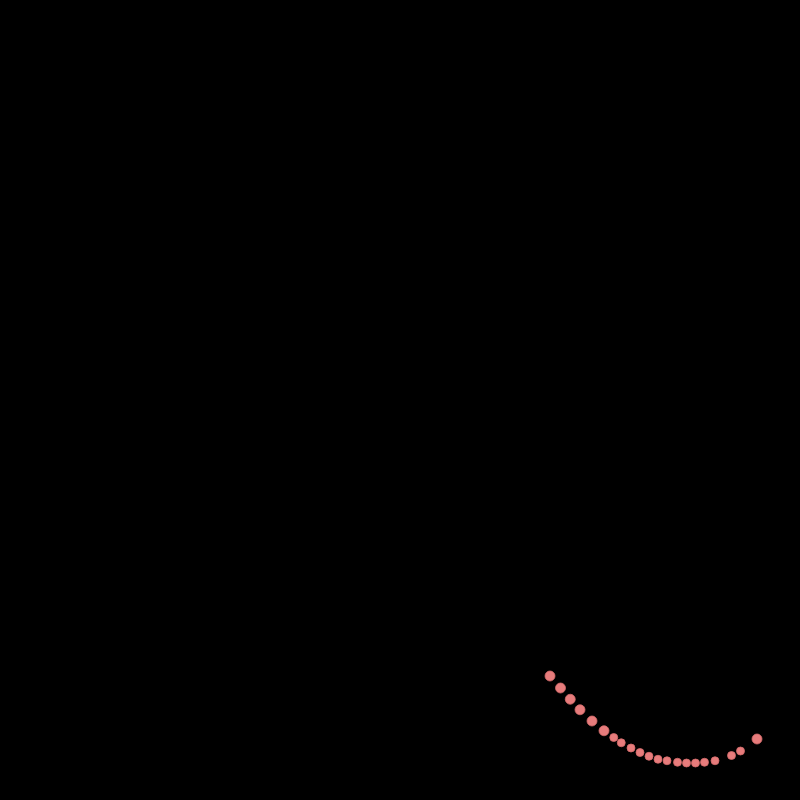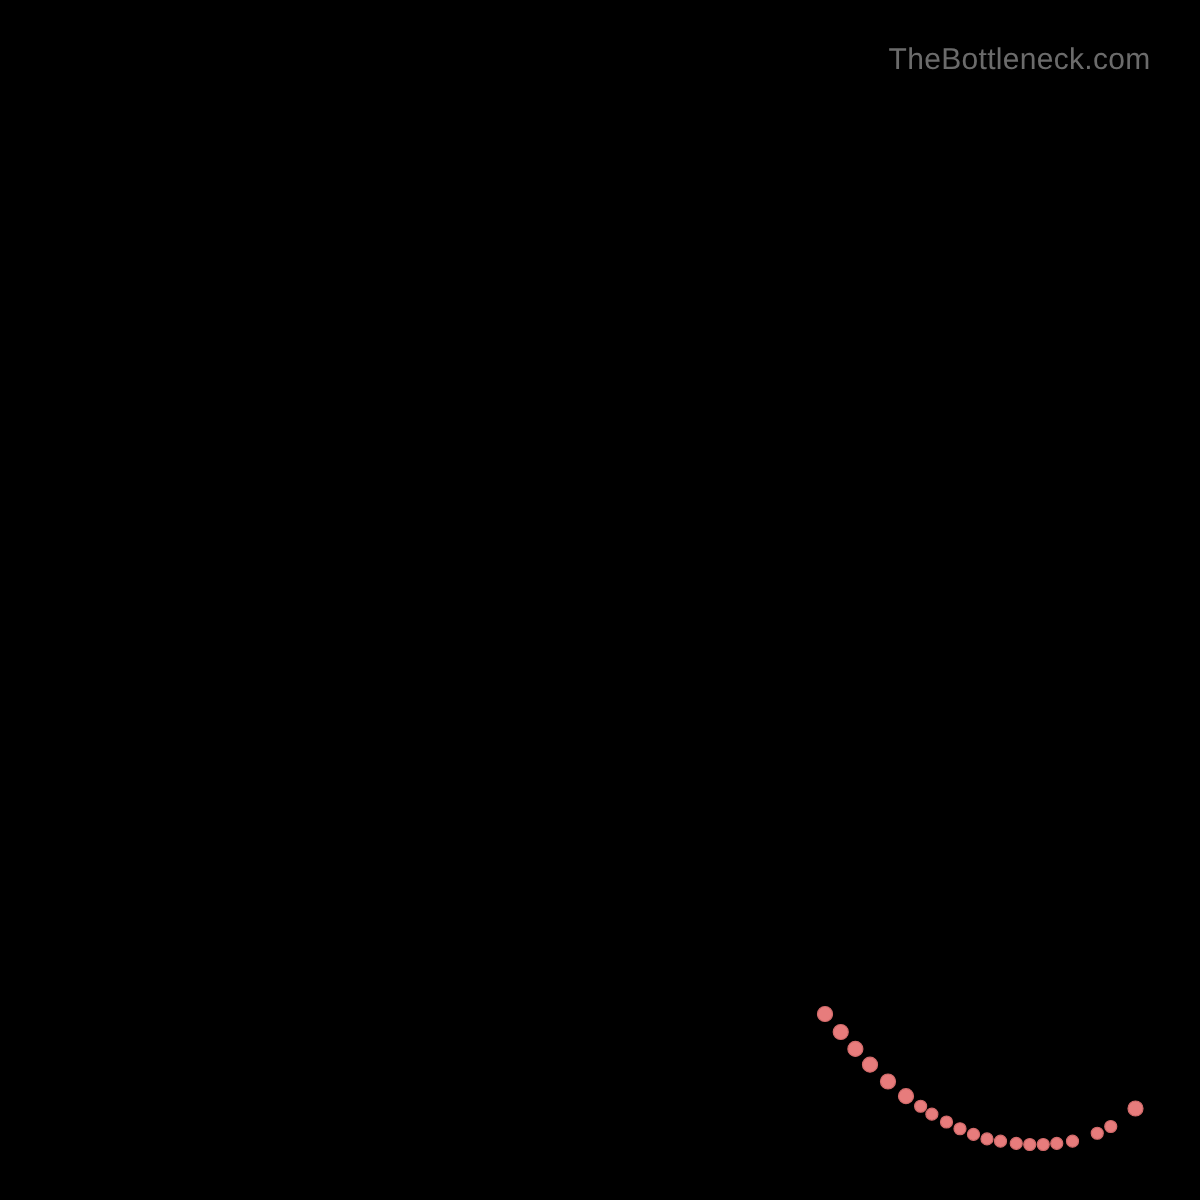--- a/index.html
+++ b/index.html
@@ -66,21 +66,20 @@
     width: 750px;
     height: 750px;
     overflow: visible;
   }
 </style>
 </head>
 <body>
 
 <div class="frame">
   <div class="plot">
-    <span class="watermark">TheBottleneck.com</span>
     <svg class="curve" viewBox="0 0 750 750" preserveAspectRatio="none">
       <path id="curve-path" fill="none" stroke-width="2.2" stroke-linecap="round" stroke-linejoin="round" d="M 0.00 0.00 C 3.75 3.75, 15.00 15.00, 22.50 22.50 C 30.00 30.00, 36.25 37.50, 45.00 45.00 C 53.75 52.50, 57.50 48.75, 75.00 67.50 C 92.50 86.25, 125.00 126.25, 150.00 157.50 C 175.00 188.75, 200.00 222.50, 225.00 255.00 C 250.00 287.50, 275.00 320.00, 300.00 352.50 C 325.00 385.00, 350.00 417.50, 375.00 450.00 C 400.00 482.50, 427.50 517.50, 450.00 547.50 C 472.50 577.50, 495.00 610.00, 510.00 630.00 C 525.00 650.00, 531.25 657.50, 540.00 667.50 C 548.75 677.50, 555.00 683.13, 562.50 690.00 C 570.00 696.88, 578.75 703.75, 585.00 708.75 C 591.25 713.75, 595.00 716.88, 600.00 720.00 C 605.00 723.13, 610.00 725.38, 615.00 727.50 C 620.00 729.63, 625.00 731.25, 630.00 732.75 C 635.00 734.25, 640.00 735.50, 645.00 736.50 C 650.00 737.50, 655.00 738.38, 660.00 738.75 C 665.00 739.13, 670.00 739.00, 675.00 738.75 C 680.00 738.50, 685.00 738.25, 690.00 737.25 C 695.00 736.25, 700.00 734.88, 705.00 732.75 C 710.00 730.63, 715.00 728.13, 720.00 724.50 C 725.00 720.88, 730.00 716.50, 735.00 711.00 C 740.00 705.50, 747.50 694.75, 750.00 691.50" stroke="#000000"></path>
       <g id="markers-group">
           <circle cx="525.00" cy="651.00" r="5" fill="#e77c7c" stroke="#d36b6b" stroke-width="0.8"></circle>
           <circle cx="535.50" cy="663.00" r="5" fill="#e77c7c" stroke="#d36b6b" stroke-width="0.8"></circle>
           <circle cx="545.25" cy="674.25" r="5" fill="#e77c7c" stroke="#d36b6b" stroke-width="0.8"></circle>
           <circle cx="555.00" cy="684.75" r="5" fill="#e77c7c" stroke="#d36b6b" stroke-width="0.8"></circle>
           <circle cx="567.00" cy="696.00" r="5" fill="#e77c7c" stroke="#d36b6b" stroke-width="0.8"></circle>
           <circle cx="579.00" cy="705.75" r="5" fill="#e77c7c" stroke="#d36b6b" stroke-width="0.8"></circle>
           <circle cx="588.75" cy="712.50" r="4" fill="#e77c7c" stroke="#d36b6b" stroke-width="0.8"></circle>

